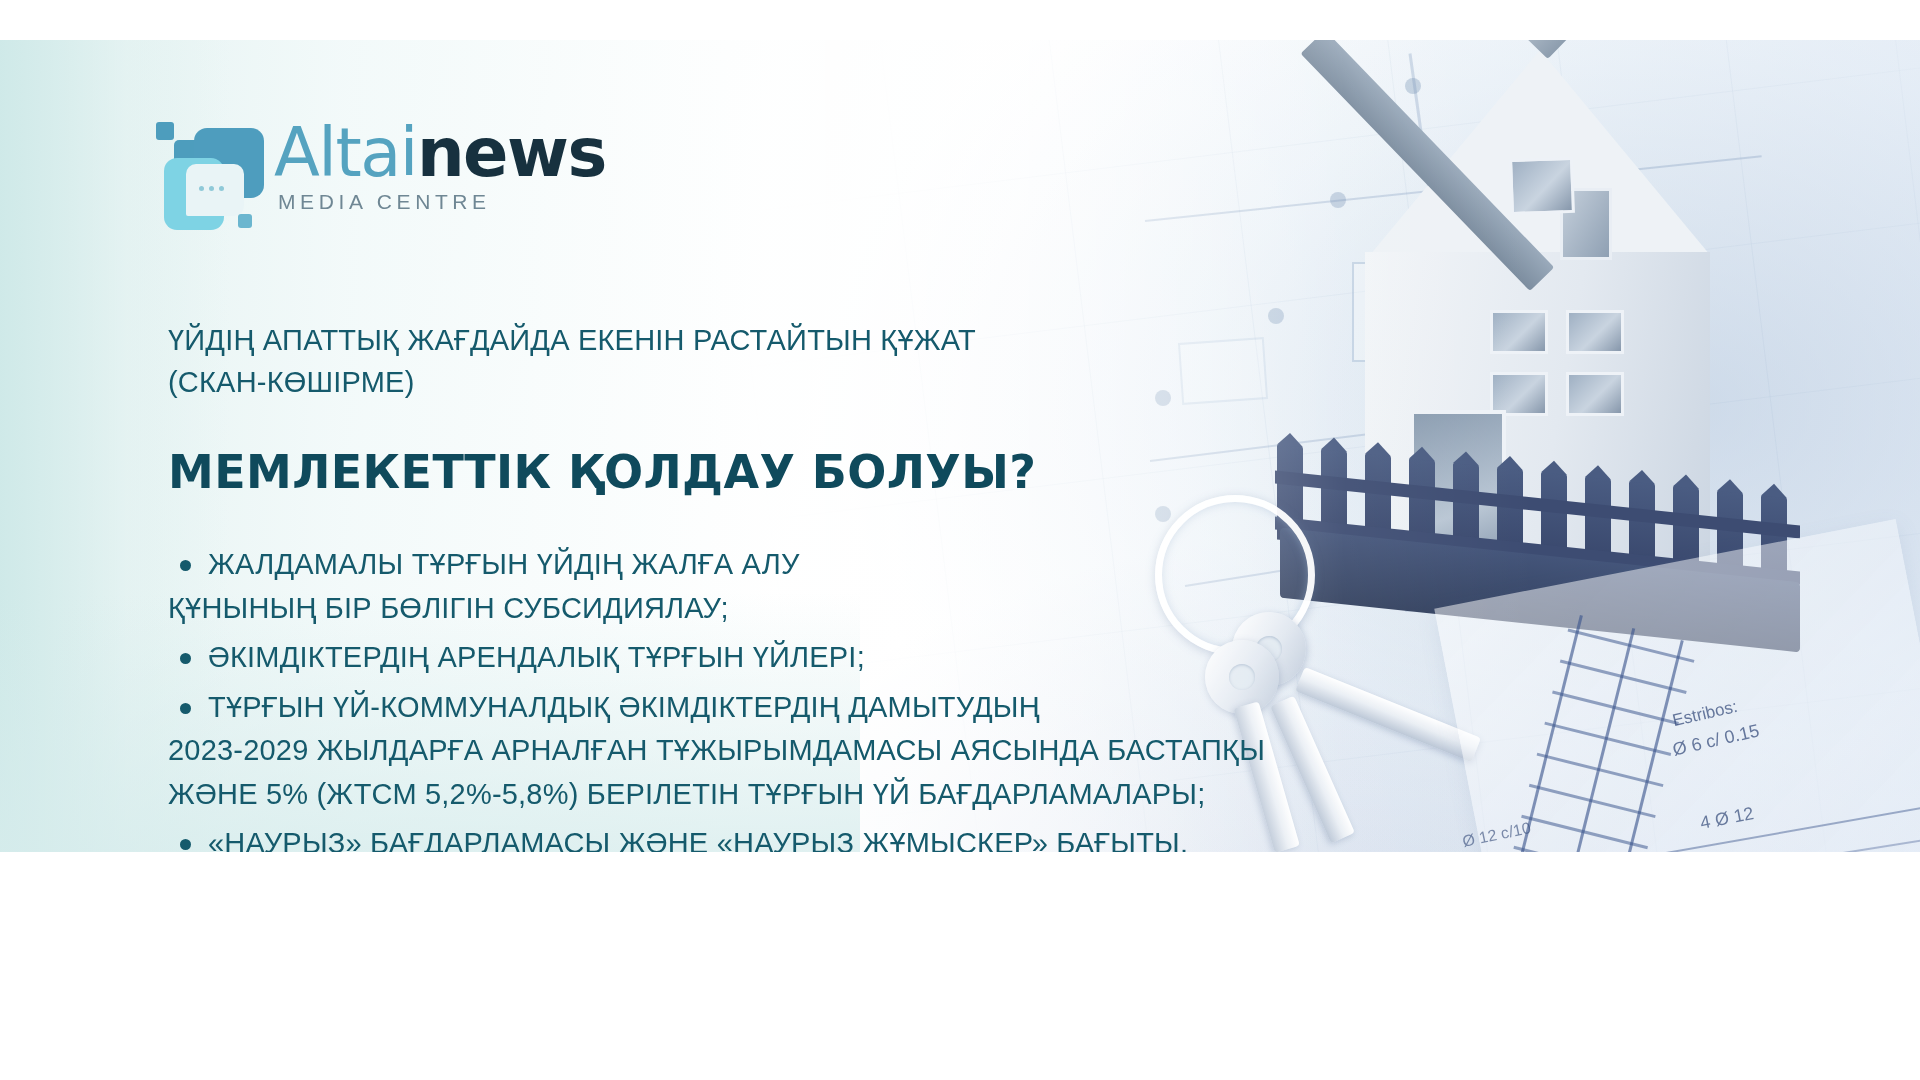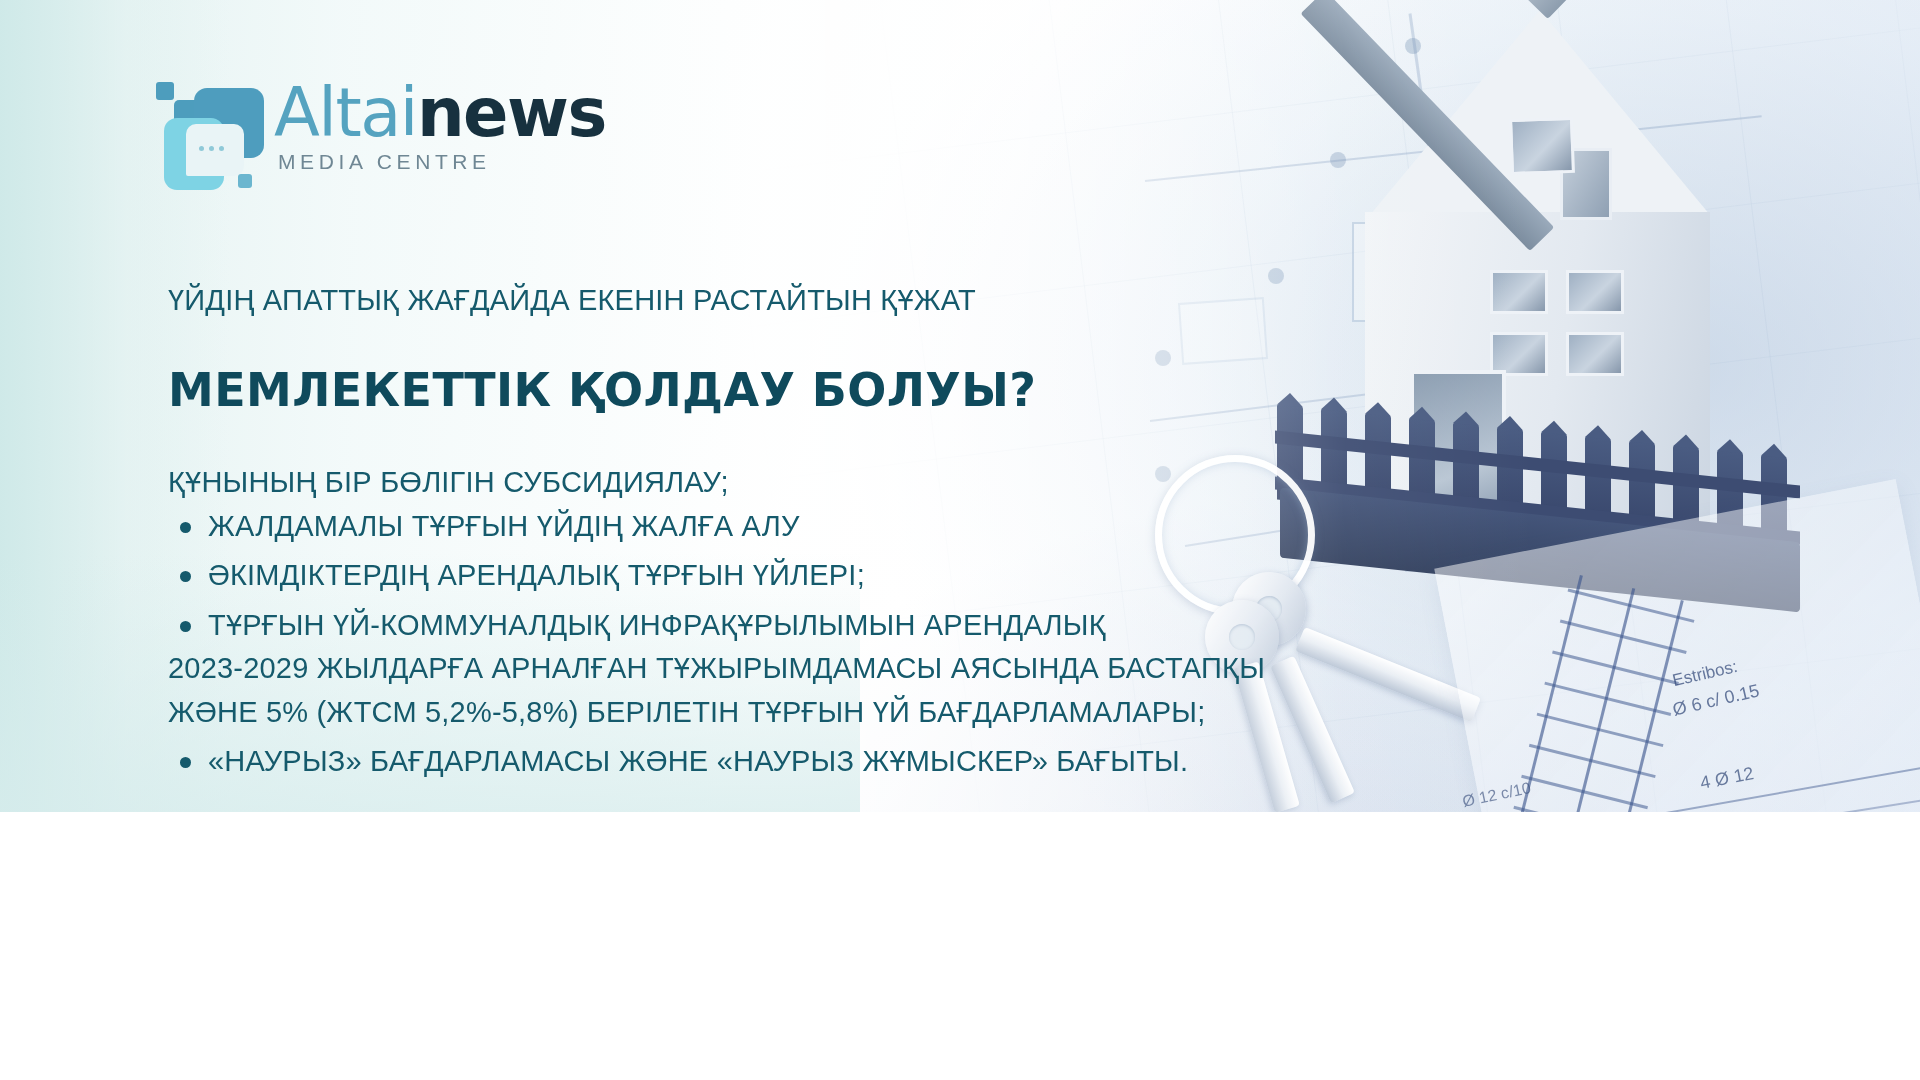--- a/index.html
+++ b/index.html
@@ -10,20 +10,21 @@
     overflow:hidden;
     font-family:"Liberation Sans", sans-serif;
     background:#ffffff;
   }
 
   #stage {
     position:relative;
     width:1920px; height:812px;
     overflow:hidden;
     background:#eef5f6;
+    margin-top:40px;
   }
 
   
   .photo {
     position:absolute; inset:0;
     overflow:hidden;
   }
   .photo-base {
     position:absolute; left:0; top:0; width:1920px; height:1080px;
     background:
@@ -404,38 +405,39 @@
           <span class="lt-a">Altai</span><span class="lt-news">news</span>
         </div>
         <div class="logo-sub">MEDIA CENTRE</div>
       </div>
     </div>
 
     <div class="copy">
 
       <div class="spacer-a"></div>
       <div class="sub-line">ҮЙДІҢ АПАТТЫҚ ЖАҒДАЙДА ЕКЕНІН РАСТАЙТЫН ҚҰЖАТ</div>
+      <div class="sub-line">(СКАН-КӨШІРМЕ)</div>
 
       <div class="spacer-b"></div>
       <div class="h-main second">МЕМЛЕКЕТТІК ҚОЛДАУ БОЛУЫ?</div>
       <div class="spacer-c"></div>
 
       <ul class="bullets">
 
         <li>
+          <div class="b-line first">ЖАЛДАМАЛЫ ТҰРҒЫН ҮЙДІҢ ЖАЛҒА АЛУ</div>
           <div class="b-line">ҚҰНЫНЫҢ БІР БӨЛІГІН СУБСИДИЯЛАУ;</div>
-          <div class="b-line first">ЖАЛДАМАЛЫ ТҰРҒЫН ҮЙДІҢ ЖАЛҒА АЛУ</div>
         </li>
 
         <li>
           <div class="b-line first">ӘКІМДІКТЕРДІҢ АРЕНДАЛЫҚ ТҰРҒЫН ҮЙЛЕРІ;</div>
         </li>
 
         <li>
-          <div class="b-line first">ТҰРҒЫН ҮЙ-КОММУНАЛДЫҚ ИНФРАҚҰРЫЛЫМЫН АРЕНДАЛЫҚ</div>
+          <div class="b-line first">ТҰРҒЫН ҮЙ-КОММУНАЛДЫҚ ӘКІМДІКТЕРДІҢ ДАМЫТУДЫҢ</div>
           <div class="b-line">2023-2029 ЖЫЛДАРҒА АРНАЛҒАН ТҰЖЫРЫМДАМАСЫ АЯСЫНДА БАСТАПҚЫ</div>
           <div class="b-line">ЖӘНЕ 5% (ЖТСМ 5,2%-5,8%) БЕРІЛЕТІН ТҰРҒЫН ҮЙ БАҒДАРЛАМАЛАРЫ;</div>
         </li>
 
         <li>
           <div class="b-line first">«НАУРЫЗ» БАҒДАРЛАМАСЫ ЖӘНЕ «НАУРЫЗ ЖҰМЫСКЕР» БАҒЫТЫ.</div>
         </li>
 
       </ul>
     </div>

